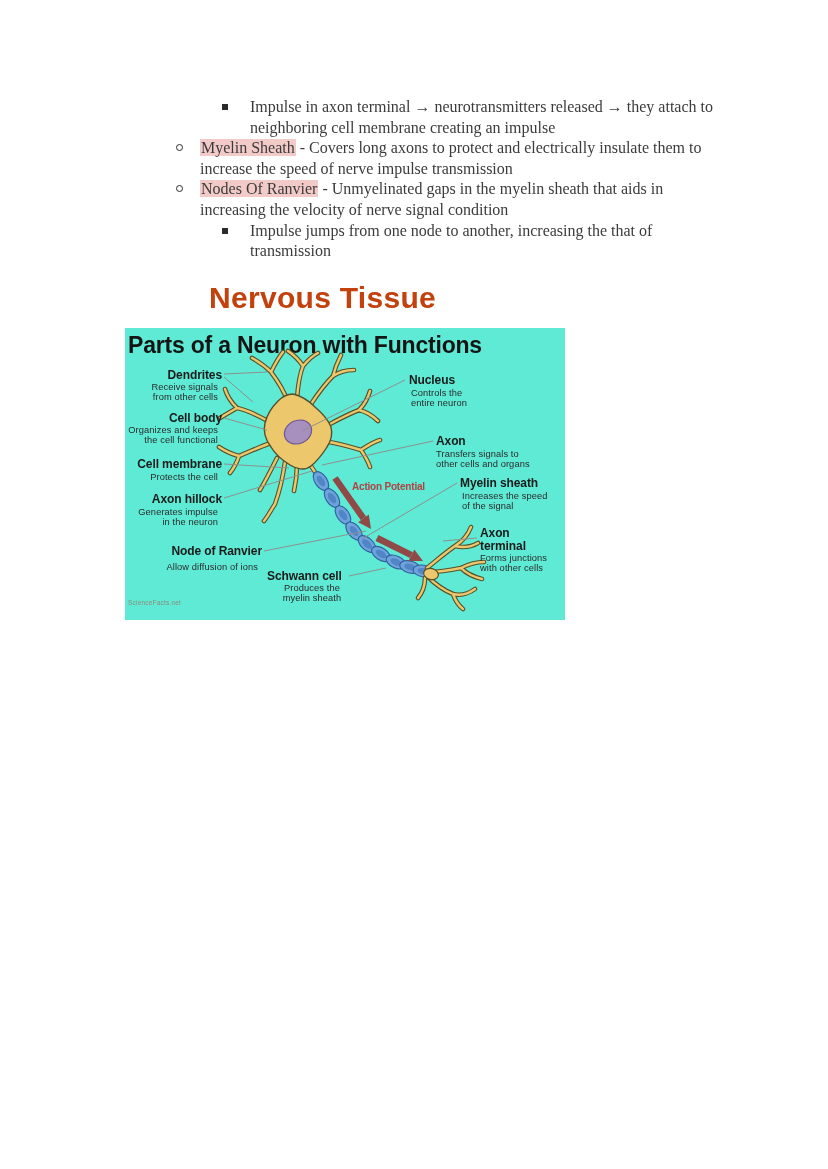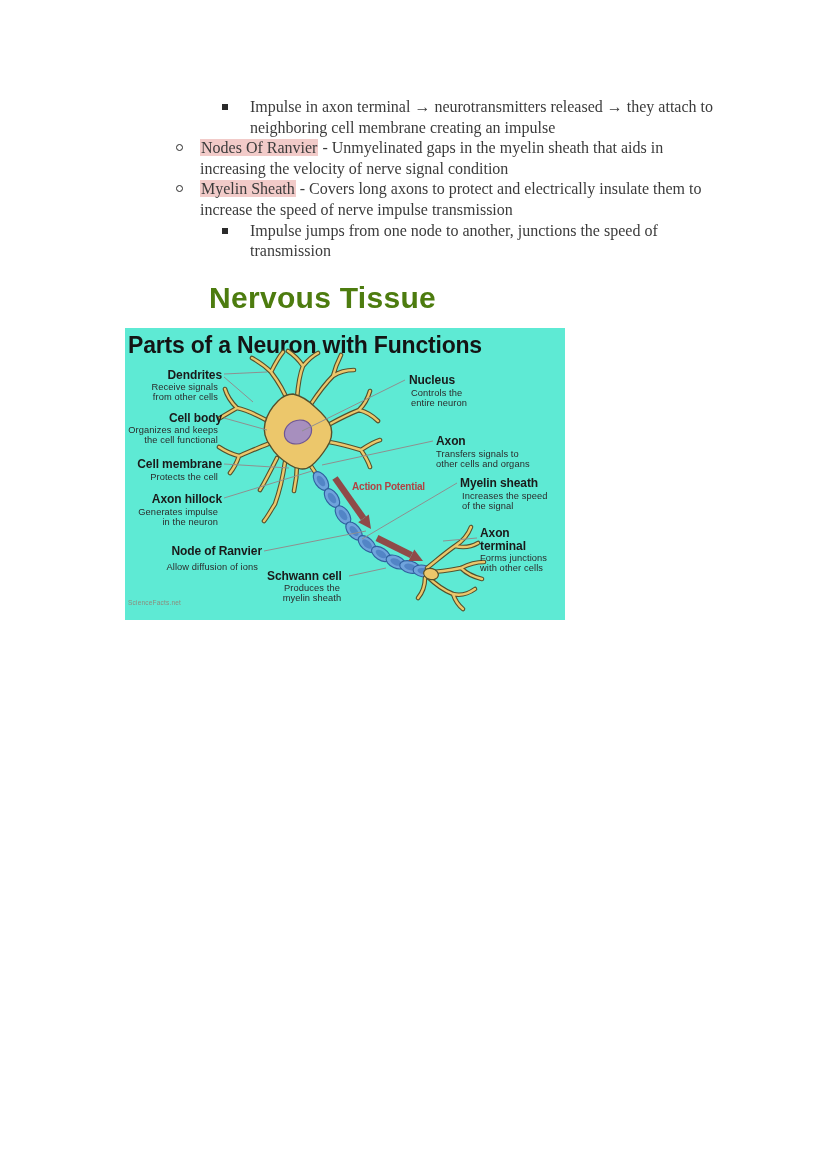--- a/index.html
+++ b/index.html
@@ -16,21 +16,21 @@
   .l3 .txt { padding-left:150px; width:620px; }
   .l2 .txt { padding-left:100px; width:620px; }
   .marker { position:absolute; display:block; }
   .sq { left:122px; top:7px; width:6px; height:6px; background:#2b2b2b; }
   .ci { left:76px; top:6px; width:7px; height:7px; border:1.3px solid #2b2b2b; border-radius:50%; background:transparent; }
   mark { background:#f2cbc9; color:inherit; padding:0 1px; }
 
   
   .heading { position:absolute; left:209px; top:281px;
              font-family:"Liberation Sans", sans-serif; font-weight:700;
-             font-size:30px; color:#4d7c0f; letter-spacing:.3px; }
+             font-size:30px; color:#c2410c; letter-spacing:.3px; }
 
   
   .figure { position:absolute; left:125px; top:328px; width:440px; height:292px; background:#5eead4; }
   svg text { font-family:"Liberation Sans", sans-serif; }
   .fig-title { font-size:23px; font-weight:700; fill:#141414; letter-spacing:-.2px; }
   .lbl  { font-size:12px;  font-weight:700; fill:#1a1a1a; letter-spacing:-.1px; }
   .desc { font-size:9.3px; fill:#2b2b2b; letter-spacing:.1px; }
   .end { text-anchor:end; } .mid { text-anchor:middle; }
   .ap { font-size:10px; font-weight:700; fill:#b04343; letter-spacing:-.2px; }
   .lline { stroke:#8f8f8f; stroke-width:1; fill:none; }
@@ -52,29 +52,29 @@
 
 <div class="page">
 
   <div class="bullets">
     <div class="bullet l3">
       <span class="marker sq"></span>
       <span class="txt">Impulse in axon terminal → neurotransmitters released → they attach to neighboring cell membrane creating an impulse</span>
     </div>
     <div class="bullet l2">
       <span class="marker ci"></span>
-      <span class="txt"><mark>Nodes Of Ranvier</mark><span> - Unmyelinated gaps in the myelin sheath that aids in increasing the velocity of nerve signal condition</span></span>
+      <span class="txt"><mark>Myelin Sheath</mark><span> - Covers long axons to protect and electrically insulate them to increase the speed of nerve impulse transmission</span></span>
     </div>
     <div class="bullet l2">
       <span class="marker ci"></span>
-      <span class="txt"><mark>Myelin Sheath</mark><span> - Covers long axons to protect and electrically insulate them to increase the speed of nerve impulse transmission</span></span>
+      <span class="txt"><mark>Nodes Of Ranvier</mark><span> - Unmyelinated gaps in the myelin sheath that aids in increasing the velocity of nerve signal condition</span></span>
     </div>
     <div class="bullet l3">
       <span class="marker sq"></span>
-      <span class="txt">Impulse jumps from one node to another, junctions the speed of transmission</span>
+      <span class="txt">Impulse jumps from one node to another, increasing the that of transmission</span>
     </div>
   </div>
 
   <h1 class="heading">Nervous Tissue</h1>
 
   <div class="figure">
     <svg width="440" height="292" viewBox="0 0 440 292">
       <defs>
         <path id="dend" d="M163,74 C158,60 152,52 146,44 M146,44 C140,38 134,34 127,30 M146,44 C150,36 153,30 158,24
                            M172,70 C173,58 174,48 178,38 M178,38 C174,32 169,27 163,23 M178,38 C183,32 187,28 193,25

